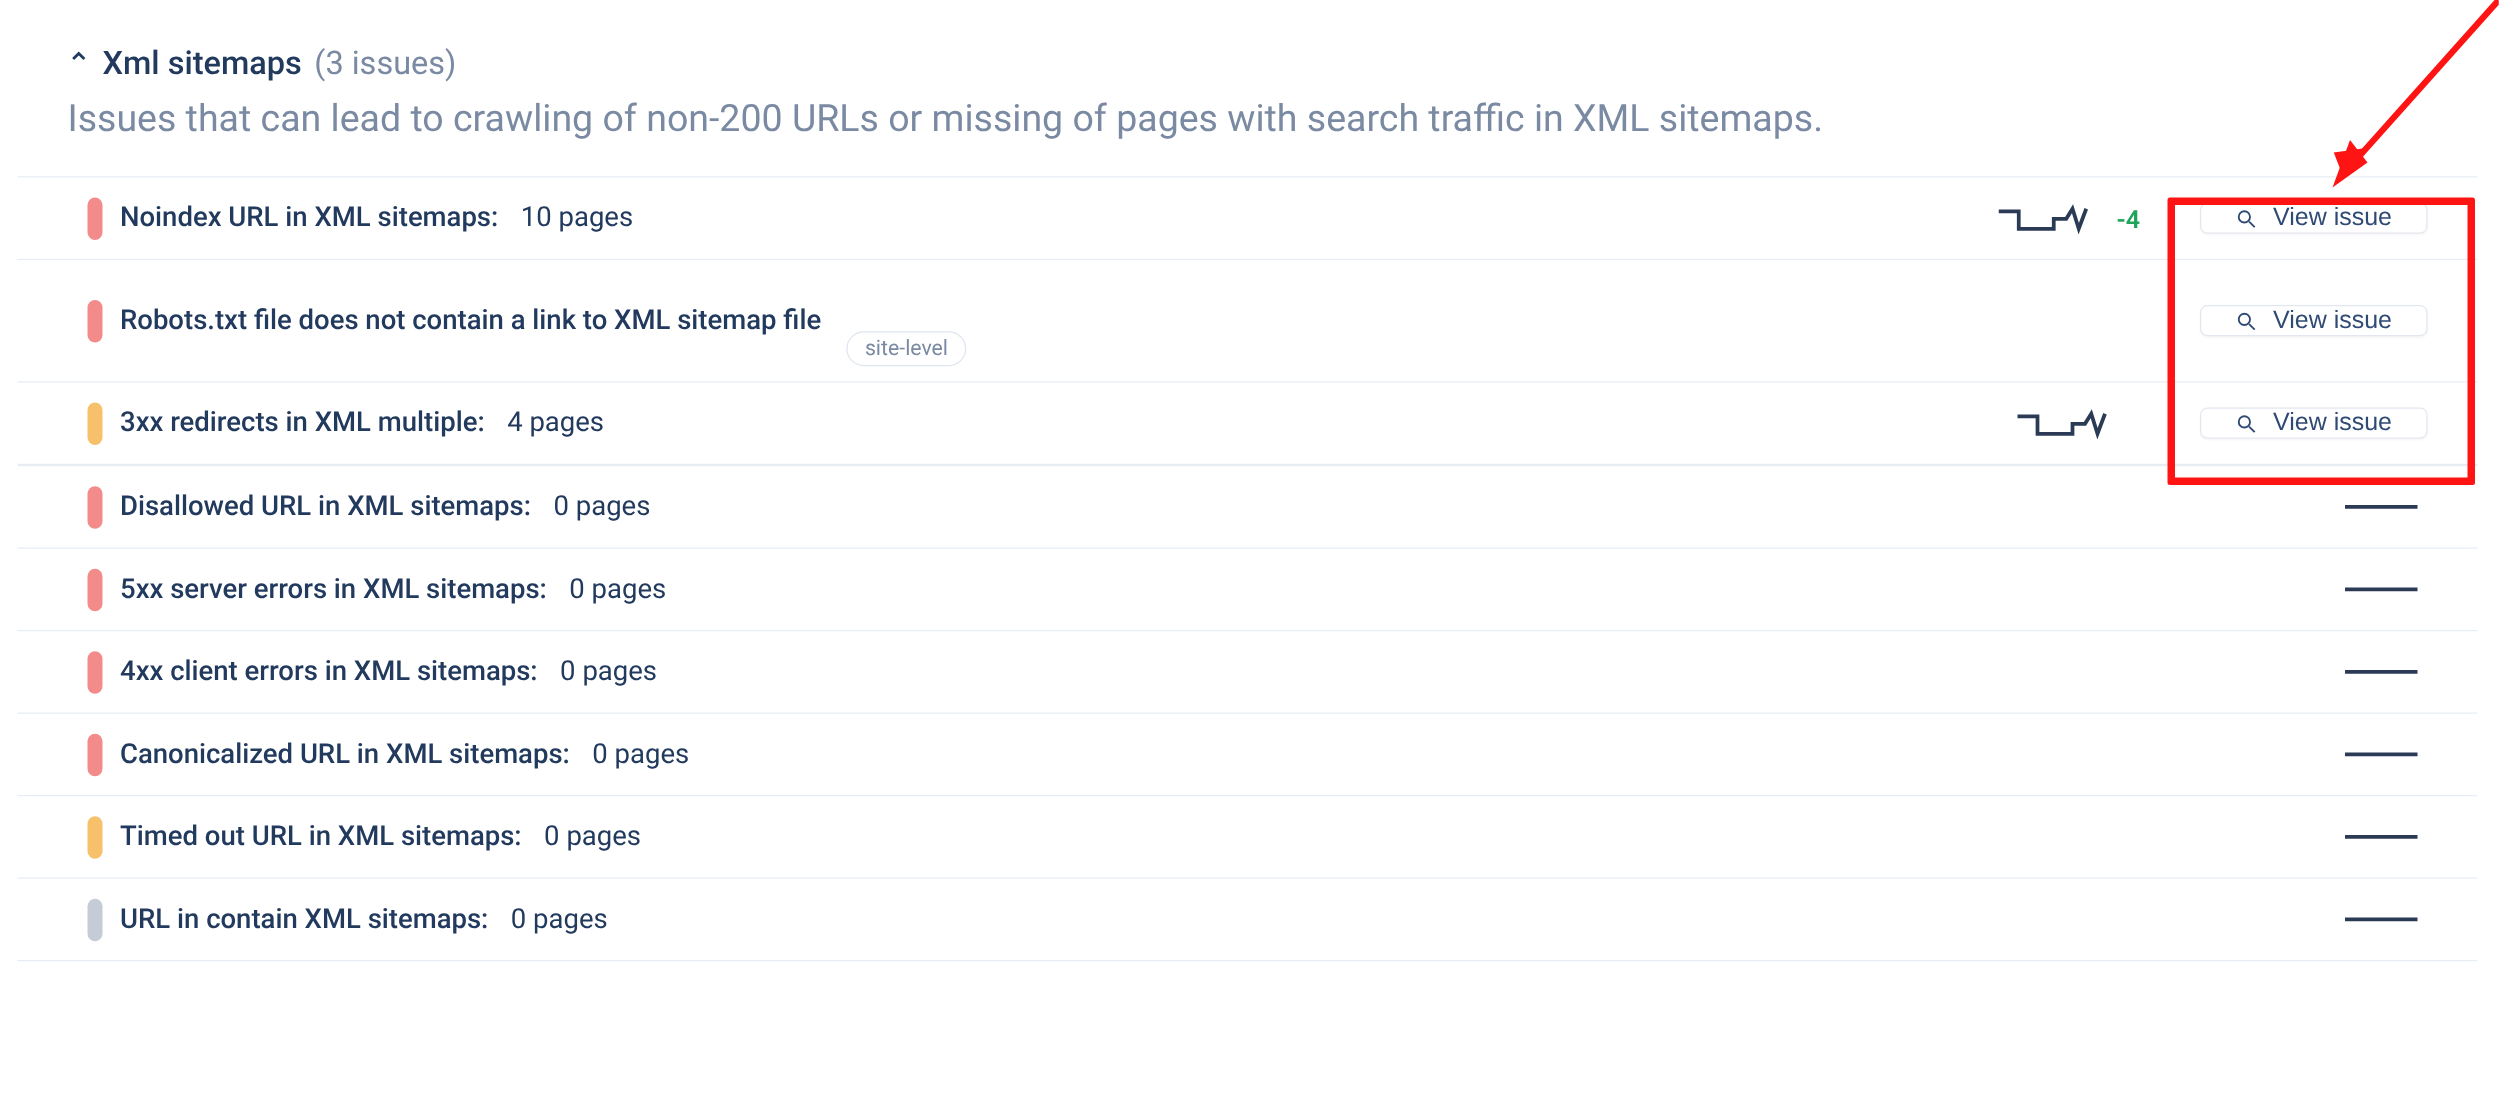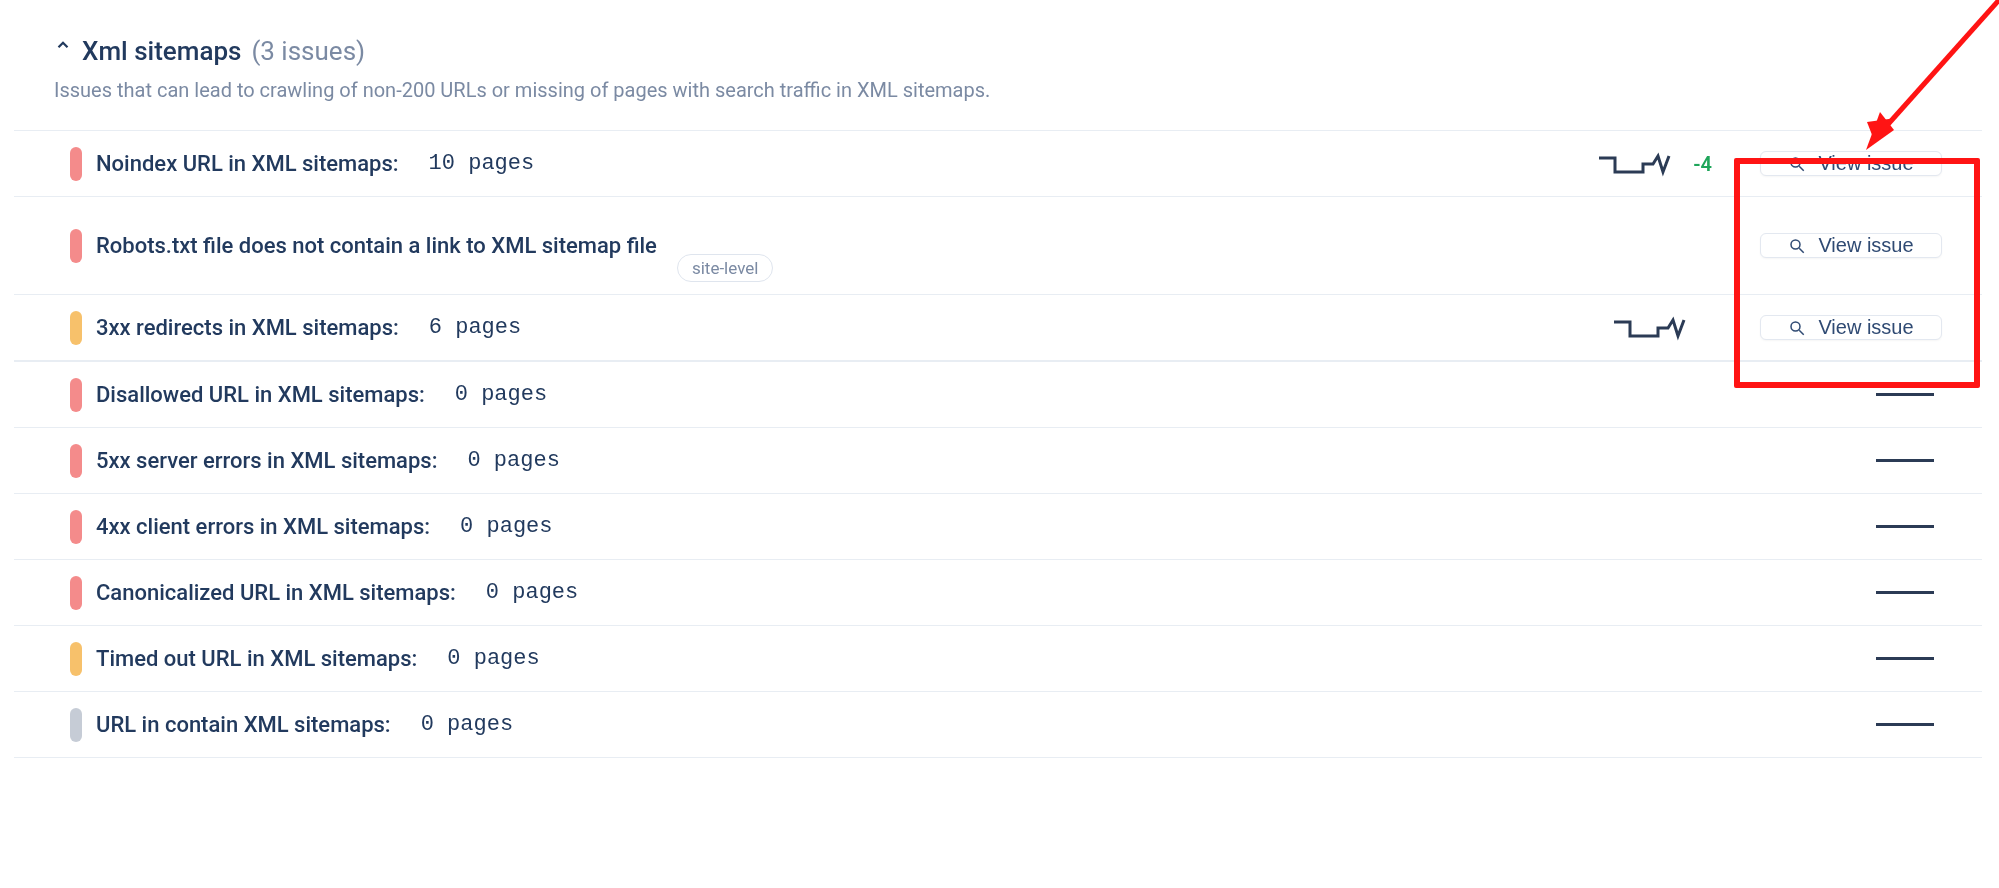--- a/index.html
+++ b/index.html
@@ -48,21 +48,21 @@
     display:inline-flex; align-items:center; justify-content:center;
     cursor:pointer;
   }
   .chevron svg { stroke: var(--text-dark); }
   .header .title { color: var(--text-dark); font-weight:500; }
   .header .count { color: var(--text-muted); font-weight:400; }
 
   .description {
     padding: 0 40px 28px 40px;
     color: var(--text-muted);
-    font-size: 20px;
+    font-size: 30px;
   }
 
   .rows { border-top:1px solid var(--border); }
   .row {
     display:flex;
     align-items:center;
     gap: 14px;
     padding: 12px 40px 12px 56px;
     border-bottom:1px solid var(--border);
     min-height: 66px;
@@ -74,21 +74,21 @@
     width: 12px;
     height: 34px;
     border-radius: 6px;
     flex: 0 0 auto;
   }
   .pill.red    { background: var(--red); }
   .pill.orange { background: var(--orange); }
   .pill.gray   { background: var(--gray); }
 
   .label { color: var(--text-dark); font-weight:500; white-space:nowrap; }
-  .value { color: var(--text-dark); font-weight:400; margin-left: 16px; white-space:nowrap;font-family:Liberation Mono, monospace; }
+  .value { color: var(--text-dark); font-weight:400; margin-left: 4px; white-space:nowrap; }
 
   .badge {
     font-size: 17px;
     color: var(--text-muted);
     border:1px solid #dfe5ee;
     border-radius: 999px;
     padding: 3px 14px;
     margin-left: 6px;
     margin-top: 45px;
   }
@@ -207,22 +207,22 @@
         <svg width="18" height="18" viewBox="0 0 24 24" fill="none" stroke-width="2">
             <circle cx="10" cy="10" r="6"></circle>
             <line x1="15" y1="15" x2="21" y2="21"></line>
           </svg>
         <span>View issue</span>
       </button>
     </div>
 
     <div class="row">
       <span class="pill orange"></span>
-      <span class="label">3xx redirects in XML sitemaps:</span>
-      <span class="value">6 pages</span>
+      <span class="label">3xx redirects in XML multiple:</span>
+      <span class="value">4 pages</span>
       <span class="spacer"></span>
       <svg class="spark" viewBox="0 0 76 28" style="margin-right:58px;">
         <path d="M2 8 L18 8 L18 22 L46 22 L46 14 L56 14 L61 6 L66 22 L72 6"></path>
       </svg>
       <button class="view-btn">
         <svg width="18" height="18" viewBox="0 0 24 24" fill="none" stroke-width="2">
             <circle cx="10" cy="10" r="6"></circle>
             <line x1="15" y1="15" x2="21" y2="21"></line>
           </svg>
         <span>View issue</span>

